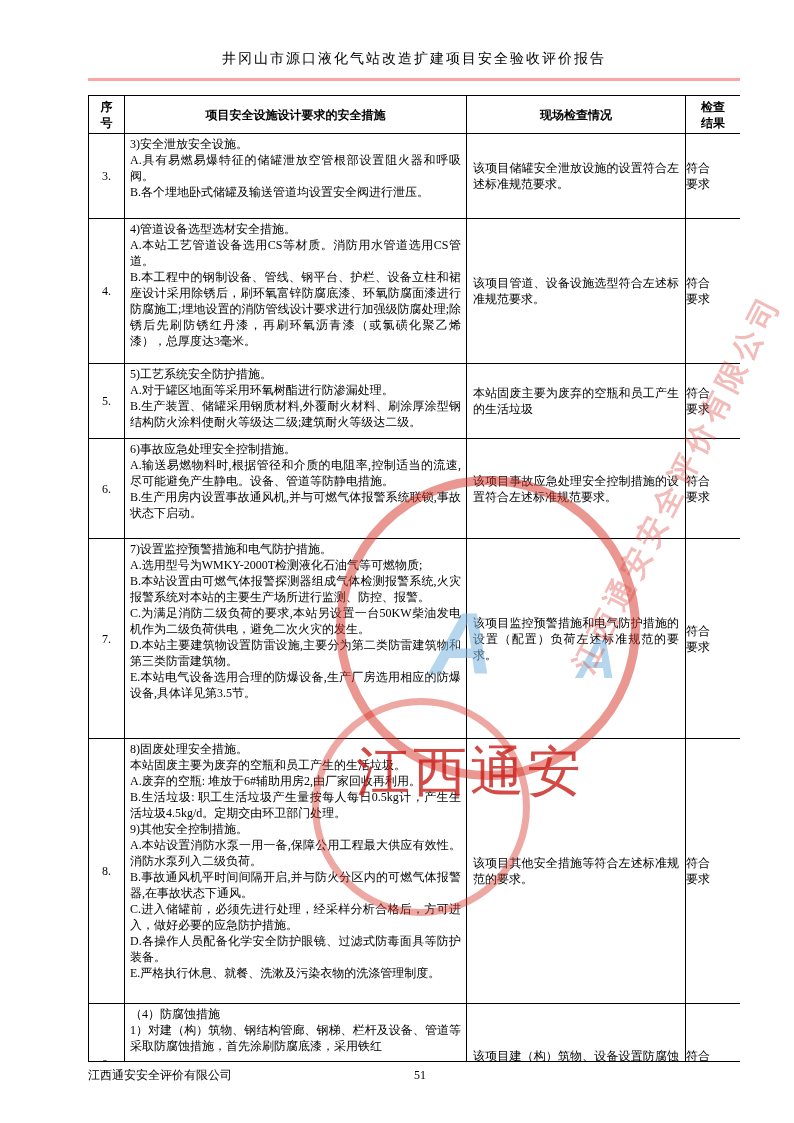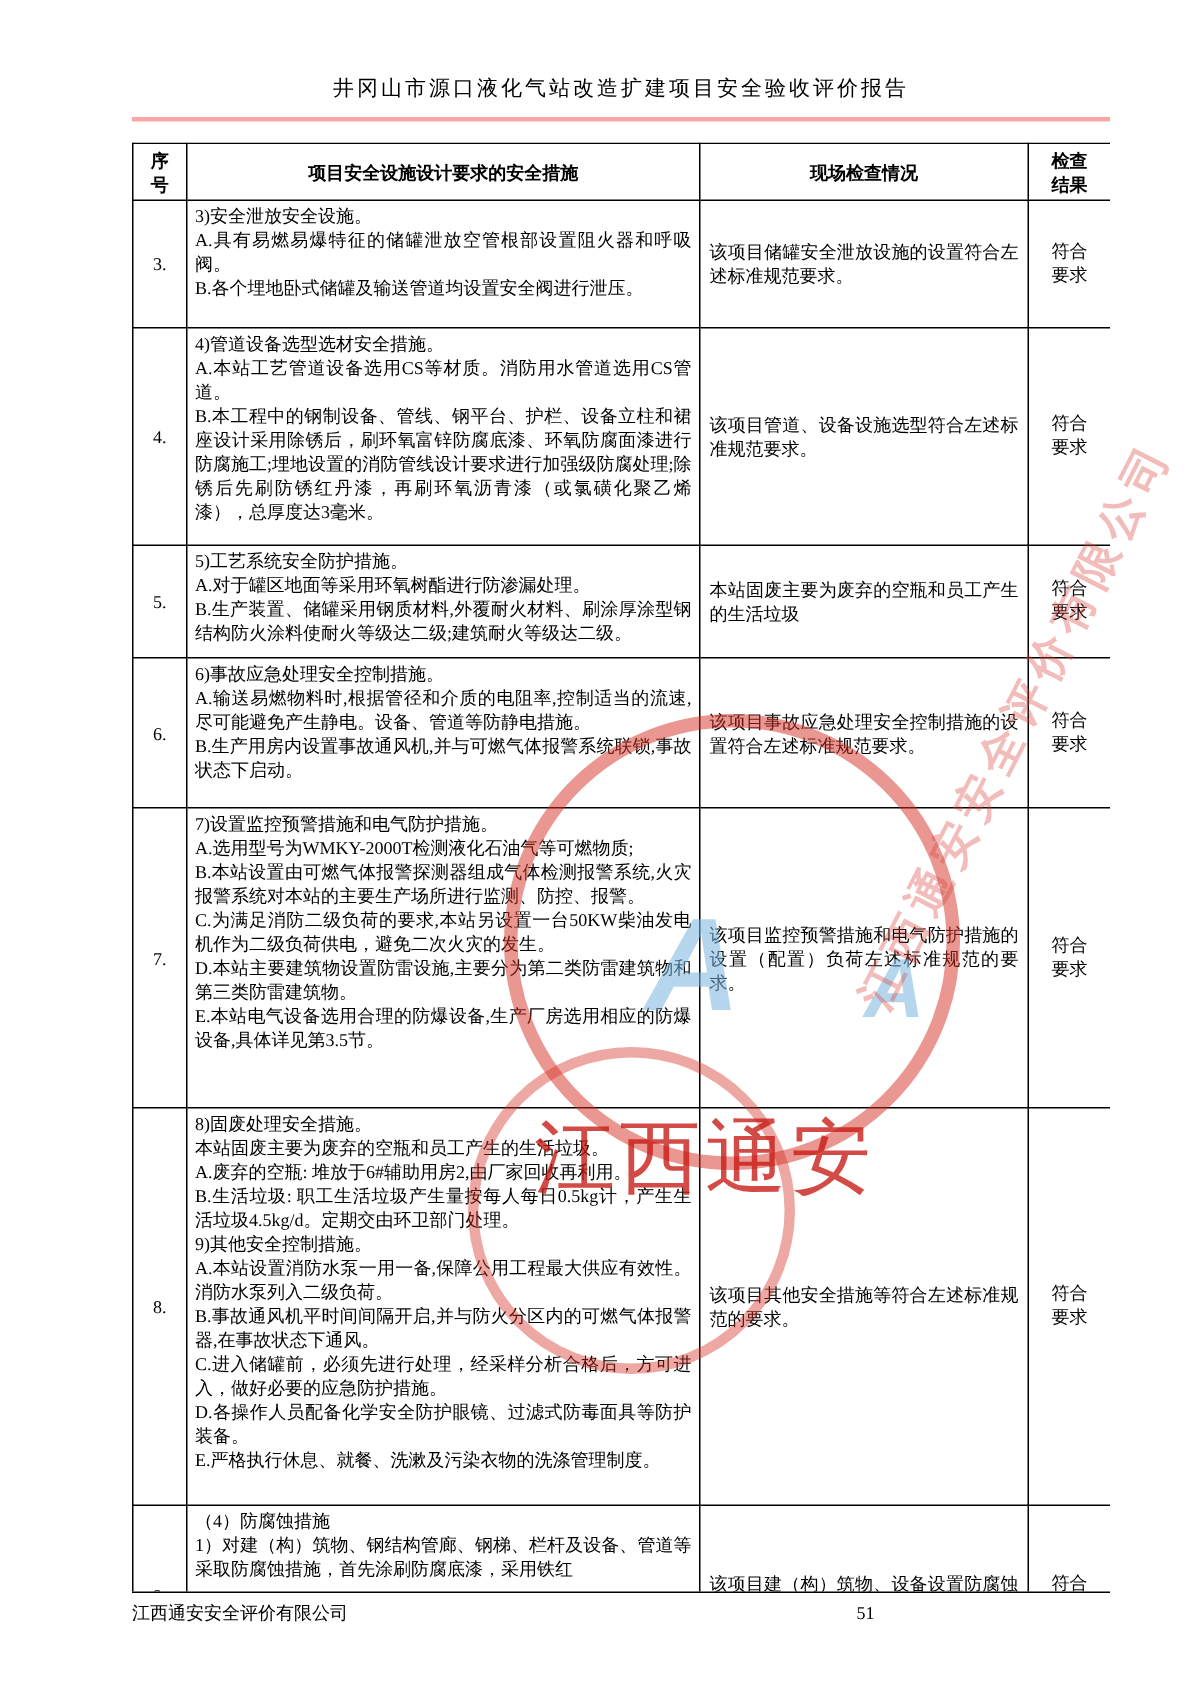--- a/index.html
+++ b/index.html
@@ -28,29 +28,29 @@
   }
   td.c-no { text-align:center; vertical-align:middle; }
   td.c-measures {
     padding:2px 5px; vertical-align:top; white-space:pre-line;
     text-align:justify;
   }
   td.c-inspection {
     padding:2px 6px; vertical-align:middle; white-space:pre-line;
     text-align:justify;
   }
-  td.c-result { text-align:center; vertical-align:middle; white-space:pre-line;font-family:Liberation Mono, monospace; }
+  td.c-result { text-align:left; vertical-align:middle; white-space:pre-line; }
   
   .doc-footer {
     position:absolute; left:88px; top:1061px; width:652px;
     border-top:1px solid #000; padding-top:5px;
     display:flex; align-items:baseline; font-size:12px;
   }
   .doc-footer .f-left  { flex:1; text-align:left; }
-  .doc-footer .f-center{ flex:1; text-align:center; }
+  .doc-footer .f-center{ flex:1; text-align:left; }
   .doc-footer .f-right { flex:1; text-align:right; }
   
   .watermark { position:absolute; inset:0; pointer-events:none; z-index:3; }
   .wm-circle { position:absolute; border-radius:50%; }
   .wm-circle-1 { left:336px; top:476px; width:304px; height:304px; border:9px solid rgba(214,48,38,0.50); }
   .wm-circle-2 { left:312px; top:698px; width:218px; height:218px; border:7px solid rgba(214,48,38,0.42); }
   .wm-stamp-text {
     position:absolute; left:356px; top:736px;
     font-size:54px; font-weight:normal; letter-spacing:3px;
     color:rgba(198,24,18,0.78);

